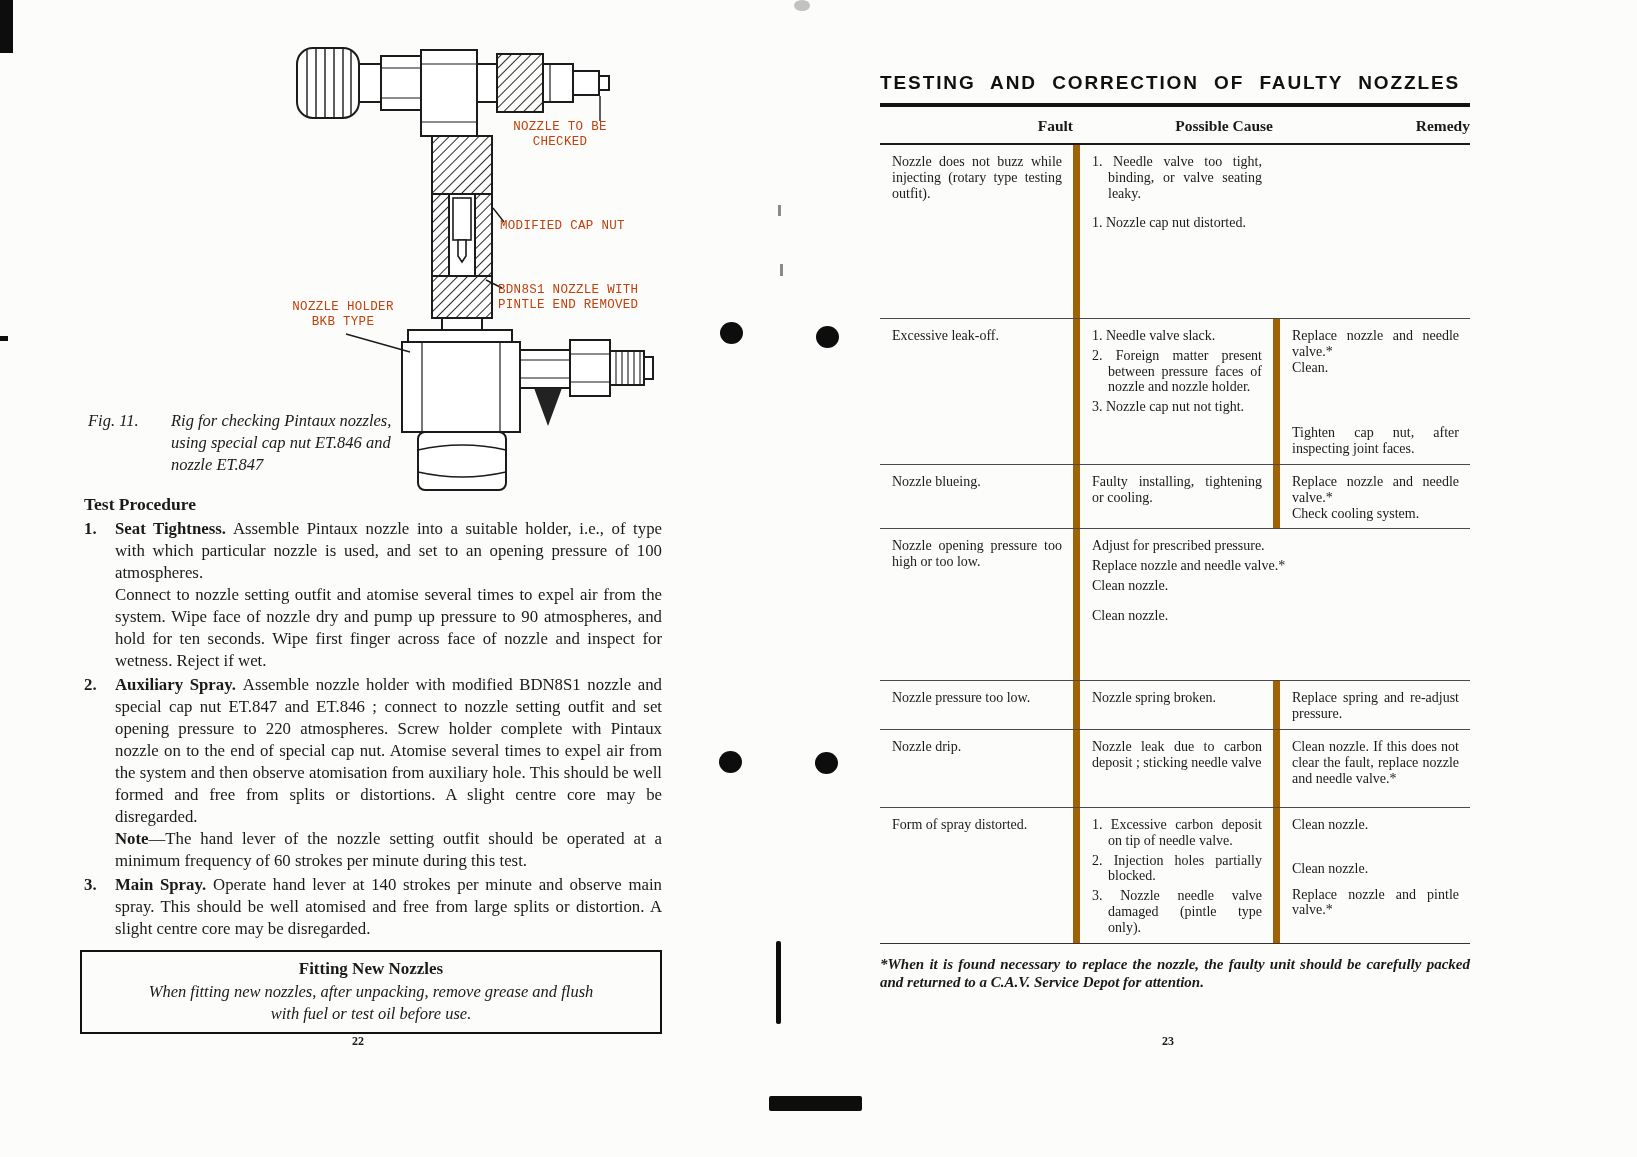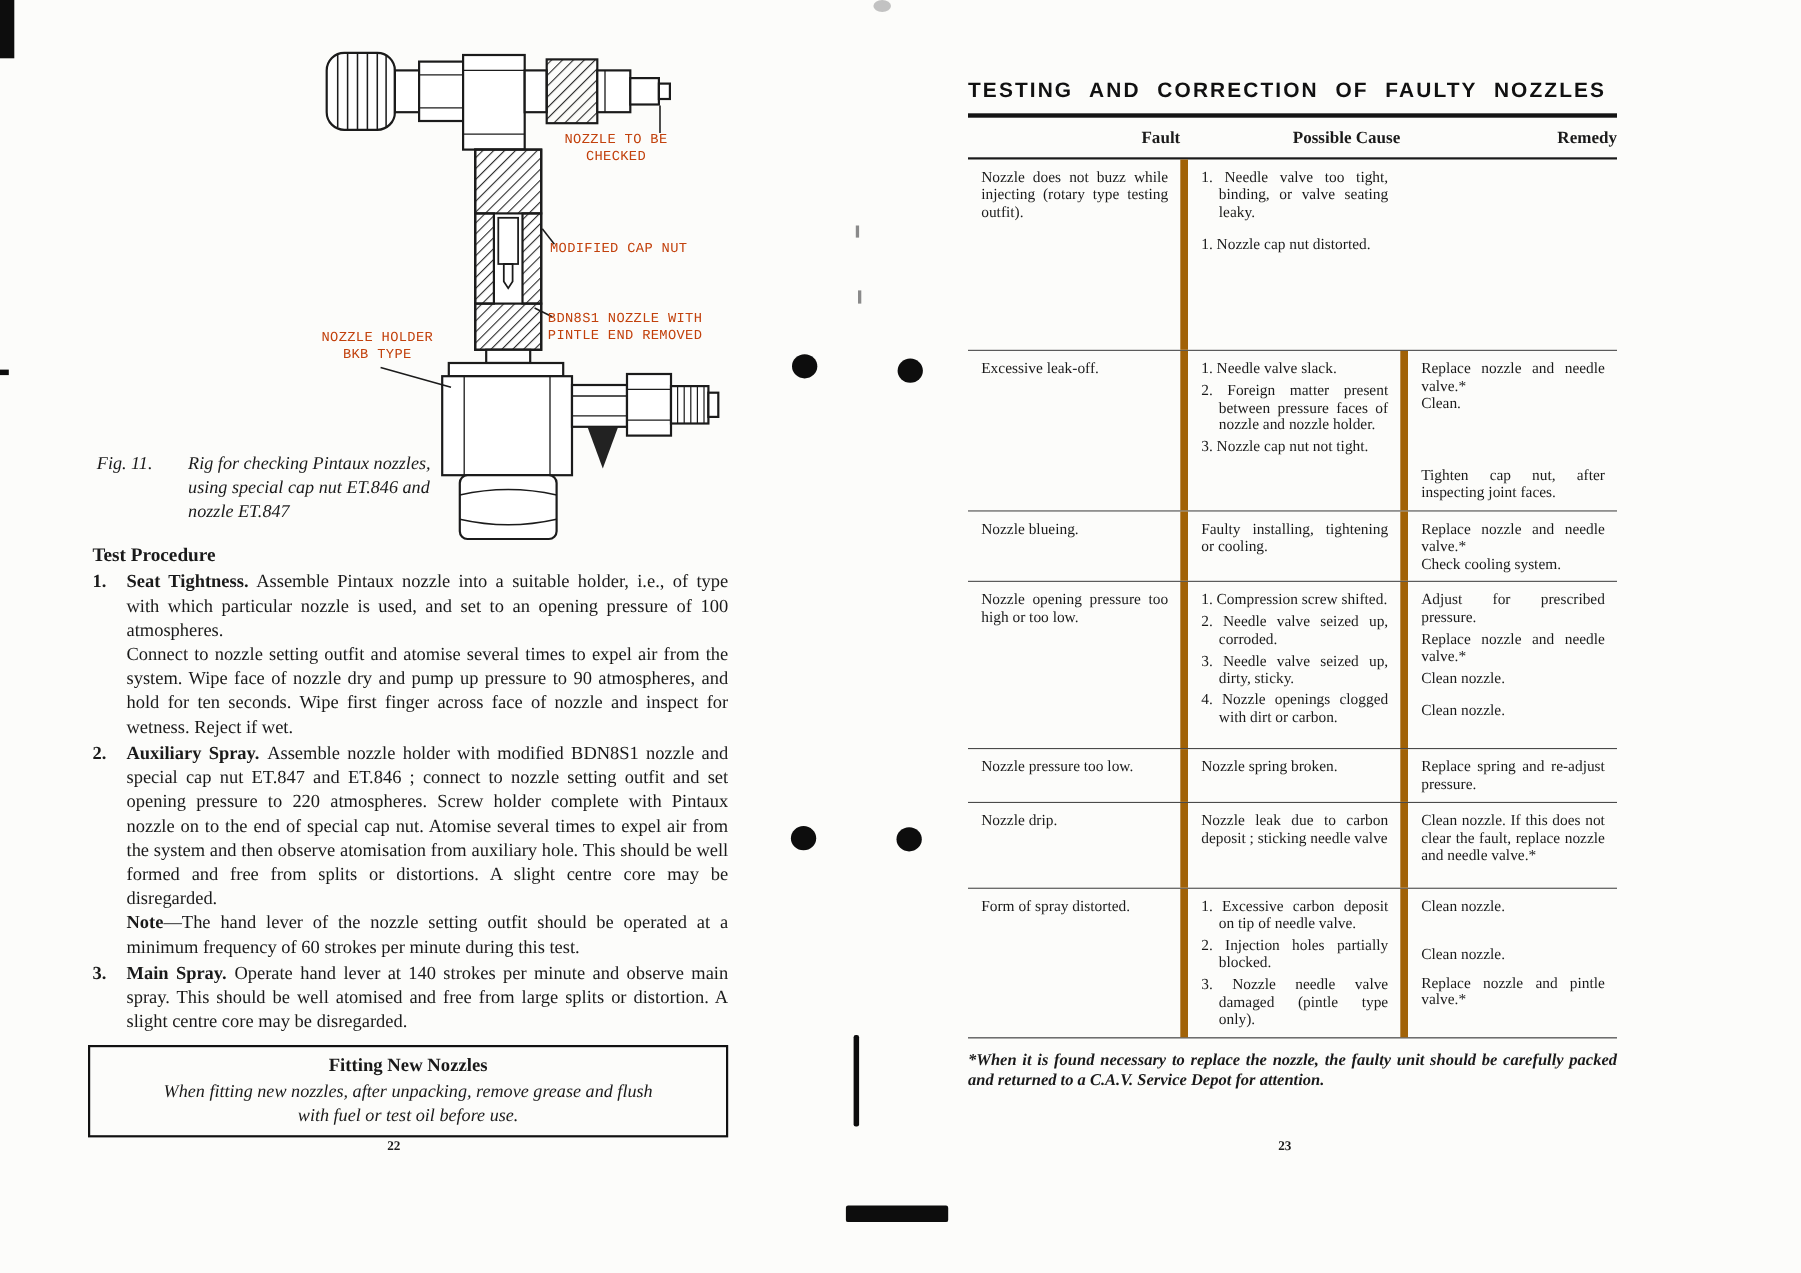--- a/index.html
+++ b/index.html
@@ -288,26 +288,20 @@
           </div>
           <div class="tcell c-remedy">
             <p>Replace nozzle and needle valve.*</p>
             <p>Check cooling system.</p>
           </div>
         </div>
         <div class="trow trow-3">
           <div class="tcell c-fault">
             <p>Nozzle opening pressure too high or too low.</p>
           </div>
-          <div class="tcell c-cause">
-            <p class="hang">1. Compression screw shifted.</p>
-            <p class="hang">2. Needle valve seized up, corroded.</p>
-            <p class="hang">3. Needle valve seized up, dirty, sticky.</p>
-            <p class="hang">4. Nozzle openings clogged with dirt or carbon.</p>
-          </div>
           <div class="tcell c-remedy">
             <p>Adjust for prescribed pressure.</p>
             <p>Replace nozzle and needle valve.*</p>
             <p>Clean nozzle.</p>
             <p>Clean nozzle.</p>
           </div>
         </div>
         <div class="trow trow-4">
           <div class="tcell c-fault">
             <p>Nozzle pressure too low.</p>

